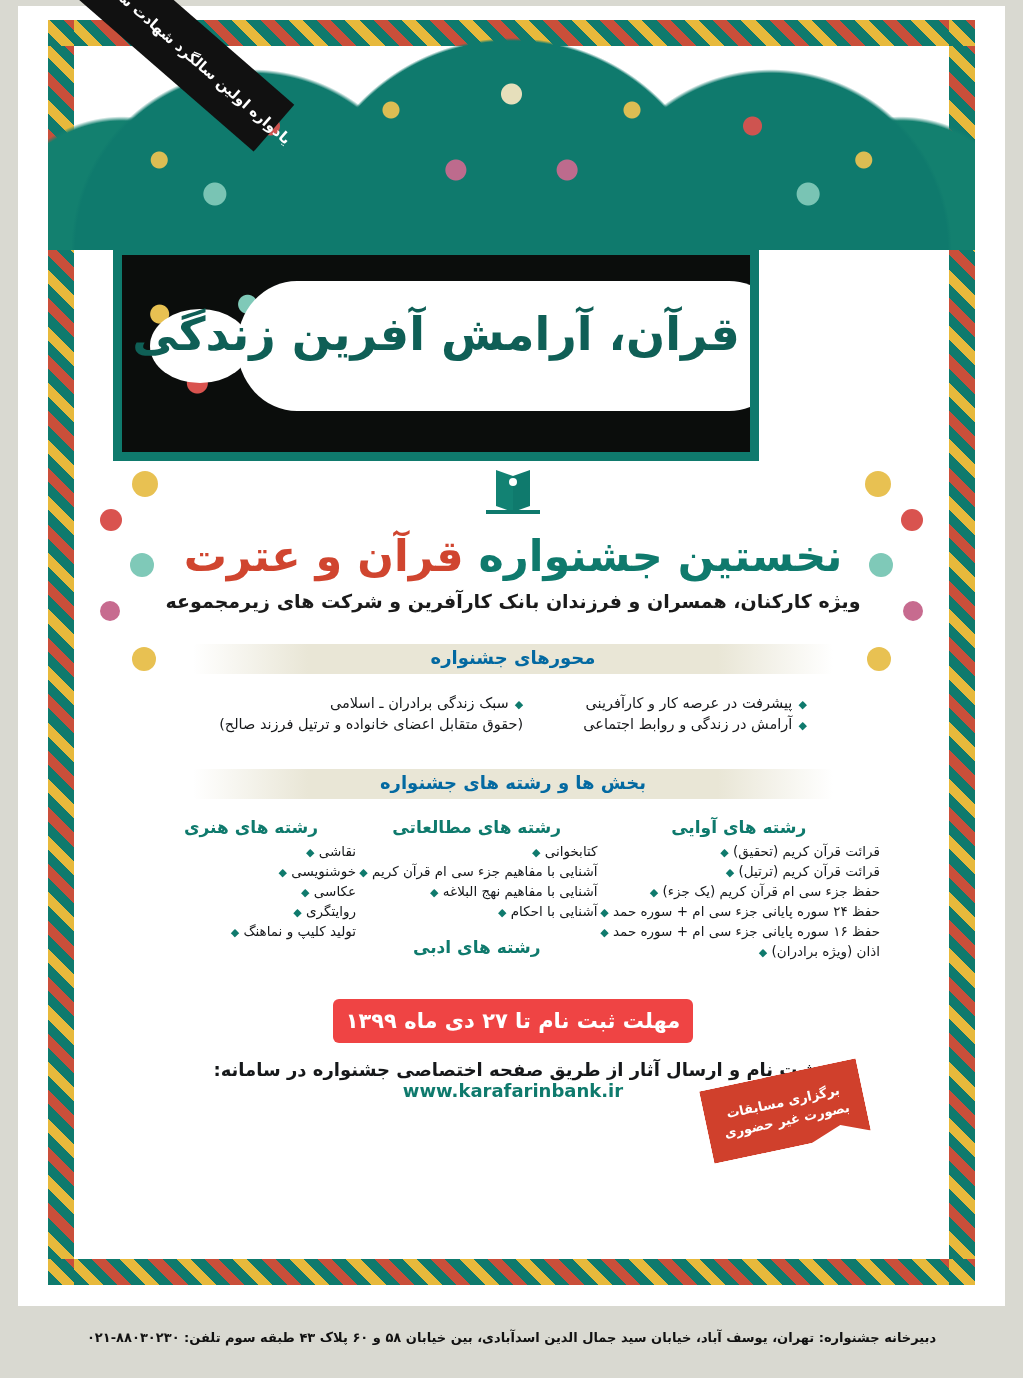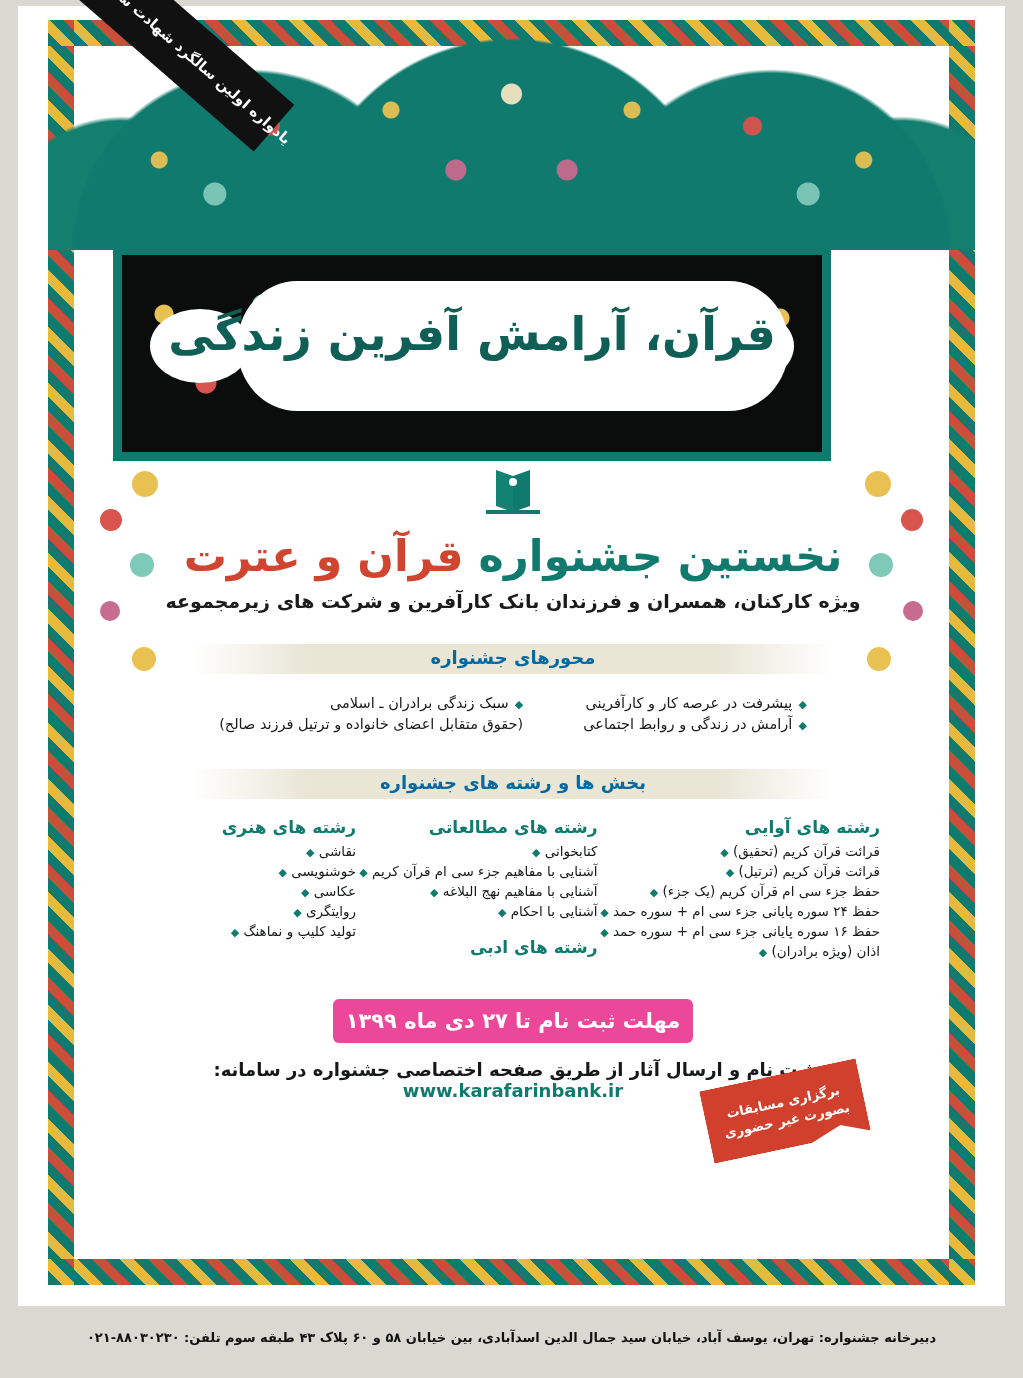--- a/index.html
+++ b/index.html
@@ -50,21 +50,21 @@
       radial-gradient(circle at 76% 38%,#d9534f 0 9px,transparent 10px),
       radial-gradient(circle at 88% 55%,#e8c152 0 8px,transparent 9px),
       radial-gradient(circle at 18% 72%,#7fc9b8 0 11px,transparent 12px),
       radial-gradient(circle at 82% 72%,#7fc9b8 0 11px,transparent 12px),
       radial-gradient(circle at 44% 60%,#c76b8f 0 10px,transparent 11px),
       radial-gradient(circle at 56% 60%,#c76b8f 0 10px,transparent 11px);
     opacity:.95;
   }
   
   .title-band{
-    position:absolute;left:95px;top:240px;width:718px;height:215px;
+    position:absolute;left:95px;top:240px;width:646px;height:215px;
     background:#0b0d0c;
     border:9px solid #0f7a6d;
     box-sizing:border-box;
     overflow:hidden;
   }
   .band-orn{
     position:absolute;inset:0;
     background:
       radial-gradient(circle at 6% 30%,#e8c152 0 9px,transparent 10px),
       radial-gradient(circle at 12% 65%,#d9534f 0 10px,transparent 11px),
@@ -131,26 +131,26 @@
   }
   .axes ul{list-style:none;margin:0;padding:0;direction:rtl;text-align:right;}
   .axes li{font-size:14.5px;color:#16181a;margin:5px 0;white-space:nowrap;}
   .bullet{color:#0f7a6d;font-size:11px;margin-left:6px;}
   .fields{
     display:flex;direction:rtl;justify-content:space-between;margin-top:14px;
     padding:0 18px;
   }
   .col{min-width:210px;}
   .col h4{
-    color:#0f7a6d;font-size:17px;font-weight:bold;margin:0 0 6px 0;direction:rtl;text-align:right;
+    color:#0f7a6d;font-size:17px;font-weight:bold;margin:0 0 6px 0;direction:rtl;
   }
   .col ul{list-style:none;margin:0 0 18px 0;padding:0;direction:rtl;text-align:right;}
   .col li{font-size:13.5px;color:#16181a;margin:4px 0;white-space:nowrap;}
   .deadline{
-    margin:22px auto 0;width:360px;height:44px;background:#ec4899;color:#fff;
+    margin:22px auto 0;width:360px;height:44px;background:#ef4444;color:#fff;
     border-radius:6px;display:flex;align-items:center;justify-content:center;
     font-size:21px;font-weight:bold;direction:rtl;
   }
   .register-line{
     margin-top:16px;font-size:18px;direction:rtl;font-weight:bold;color:#16181a;
   }
   .register-line .url{color:#0f7a6d;direction:ltr;display:inline-block;}
   
   .ribbon{
     position:absolute;right:140px;top:1068px;width:160px;height:74px;

